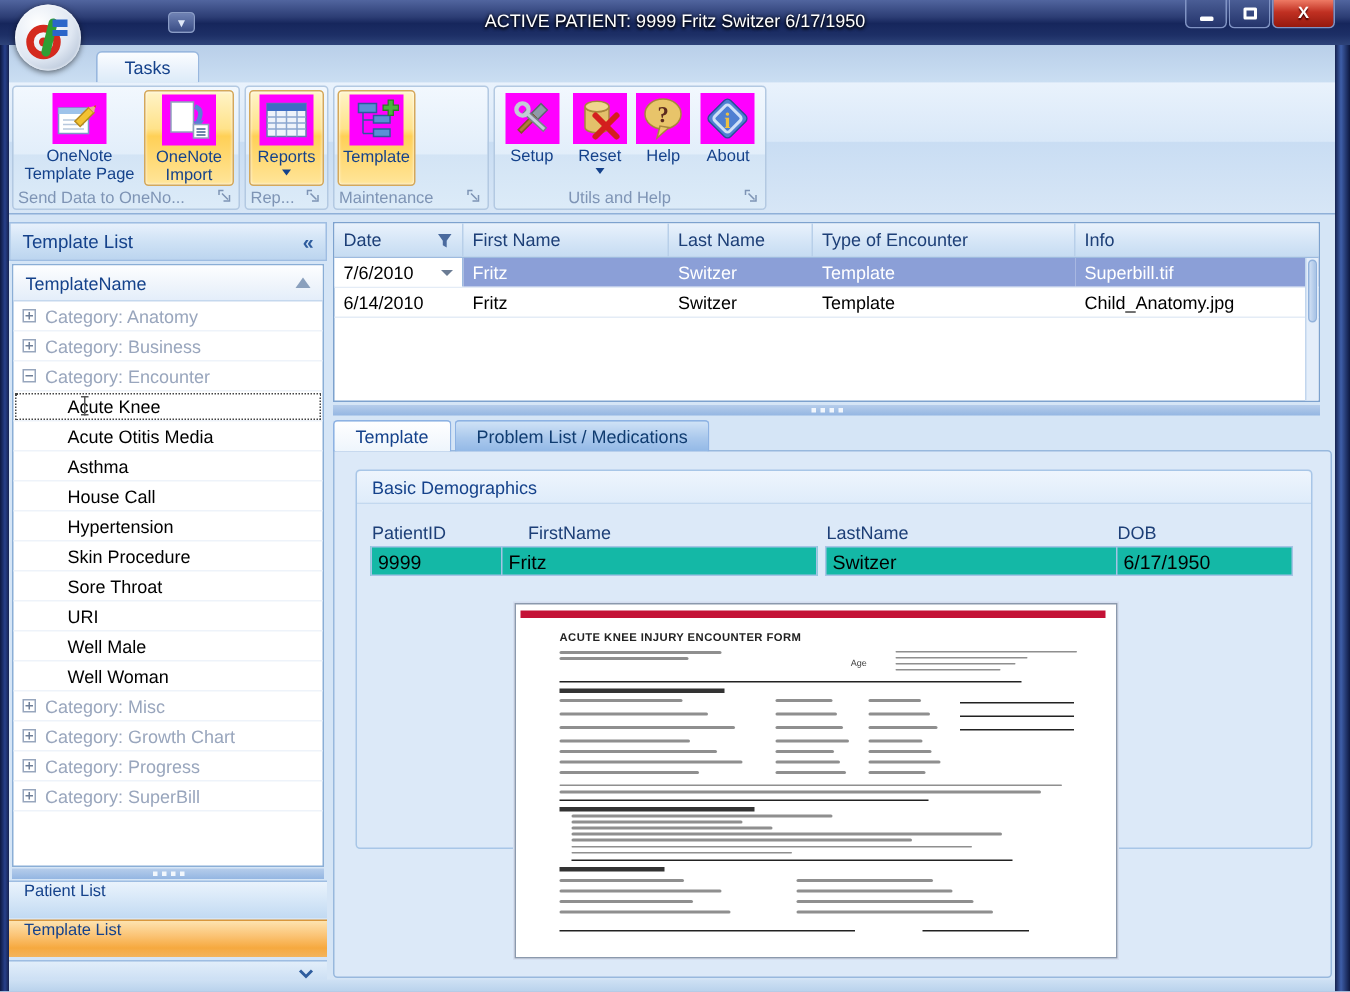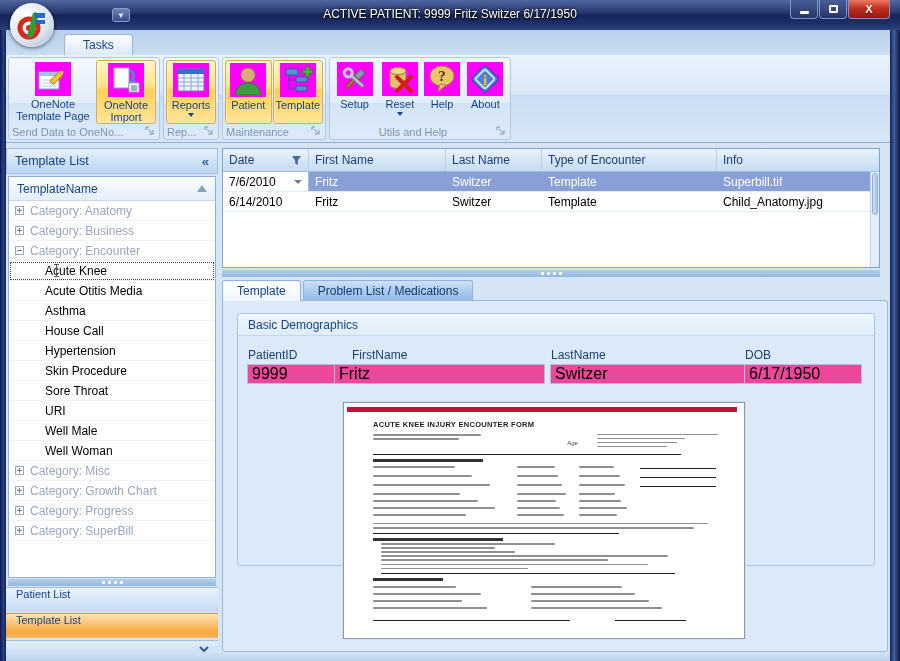--- a/index.html
+++ b/index.html
@@ -151,22 +151,22 @@
     background:#dce9f8; border:1px solid #98b8dd; border-radius:0 3px 3px 3px;
   }
   #demo-box {
     position:absolute; left:14px; top:12px; width:638px; height:253px;
     border:1px solid #a8c6e7; border-radius:3px; background:#dce9f8;
   }
   #demo-box-header { height:22px; background:linear-gradient(180deg,#eef5fd,#dfecfa);
     border-bottom:1px solid #c3d8ef; border-radius:3px 3px 0 0;
     display:flex; align-items:center; padding:0 10px; color:#15428b; font-size:12px;}
   .fld-label { position:absolute; color:#1d3f77; font-size:12px;}
-  .fld-input { position:absolute; height:20px; border:1px solid #a5c3e5; background:#ec4899;
-    font-family:"Liberation Sans",sans-serif; font-size:16px; color:#000; padding:0 4px;}
+  .fld-input { position:absolute; height:20px; border:1px solid #a5c3e5; background:#14b8a6;
+    font-family:"Liberation Sans",sans-serif; font-size:13px; color:#000; padding:0 4px;}
   
   #doc-page {
     position:absolute; left:105px; top:88px; width:402px; height:237px;
     background:#fff; border:1px solid #8b99ad; box-shadow:0 0 0 1px #d4def0; overflow:hidden;
     padding:4px 3px;
   }
   #doc-redbar { height:5px; background:#c41236; width:99%; margin-bottom:8px;}
   #doc-title { font-size:7.5px; font-weight:bold; color:#222; letter-spacing:.3px; margin-left:26px;}
   .fl { height:2px; background:#6a6a6a; opacity:.75; margin:2.5px 0; border-radius:1px;}
   .ful { height:1px; background:#222; margin:4px 0;}
@@ -278,31 +278,20 @@
       <div class="rgroup-caption">
           <span>Rep...</span>
         <span class="dlg-launcher"><svg width="11" height="11">
               <path d="M1 4 V1 H4 M3 3 L7 7 M8 4 V8 H4" stroke="#7e94b5" fill="none"></path>
             </svg></span>
       </div>
     </div>
 
     <div class="rgroup" style="width:104px">
       <div class="rgroup-body">
-        <div class="rib-btn gold" style="width:48px">
-          <span class="rib-icon">
-            <svg width="32" height="30" viewBox="0 0 32 30">
-              <circle cx="16" cy="10" r="7" fill="#d9b astonish"></circle>
-              <circle cx="16" cy="10" r="7" fill="#d8ad7d" stroke="#a9ற"></circle>
-              <circle cx="16" cy="10" r="7" fill="#d8ad7d" stroke="#a97f4f"></circle>
-              <path d="M3 30 q2 -12 13 -12 q11 0 13 12 Z" fill="#3f9e3f" stroke="#2c7a2c"></path>
-            </svg>
-          </span>
-          <span class="rib-label">Patient</span>
-        </div>
         <div class="rib-btn gold" style="width:52px">
           <span class="rib-icon">
             <svg width="32" height="30" viewBox="0 0 32 30">
               <rect x="4" y="4" width="12" height="6" fill="#5a8fd6" stroke="#2c5a9e"></rect>
               <line x1="7" y1="10" x2="7" y2="24" stroke="#2c5a9e"></line>
               <line x1="7" y1="15" x2="14" y2="15" stroke="#2c5a9e"></line>
                 <line x1="7" y1="24" x2="14" y2="24" stroke="#2c5a9e"></line>
               <rect x="14" y="12" width="11" height="5" fill="#5a8fd6" stroke="#2c5a9e"></rect>
               <rect x="14" y="21" width="11" height="5" fill="#5a8fd6" stroke="#2c5a9e"></rect>
               <path d="M24 2 h4 v4 h4 v4 h-4 v4 h-4 v-4 h-4 v-4 h4 Z" fill="#49b33c" stroke="#2d7a24" transform="scale(.85) translate(4 0)"></path>

